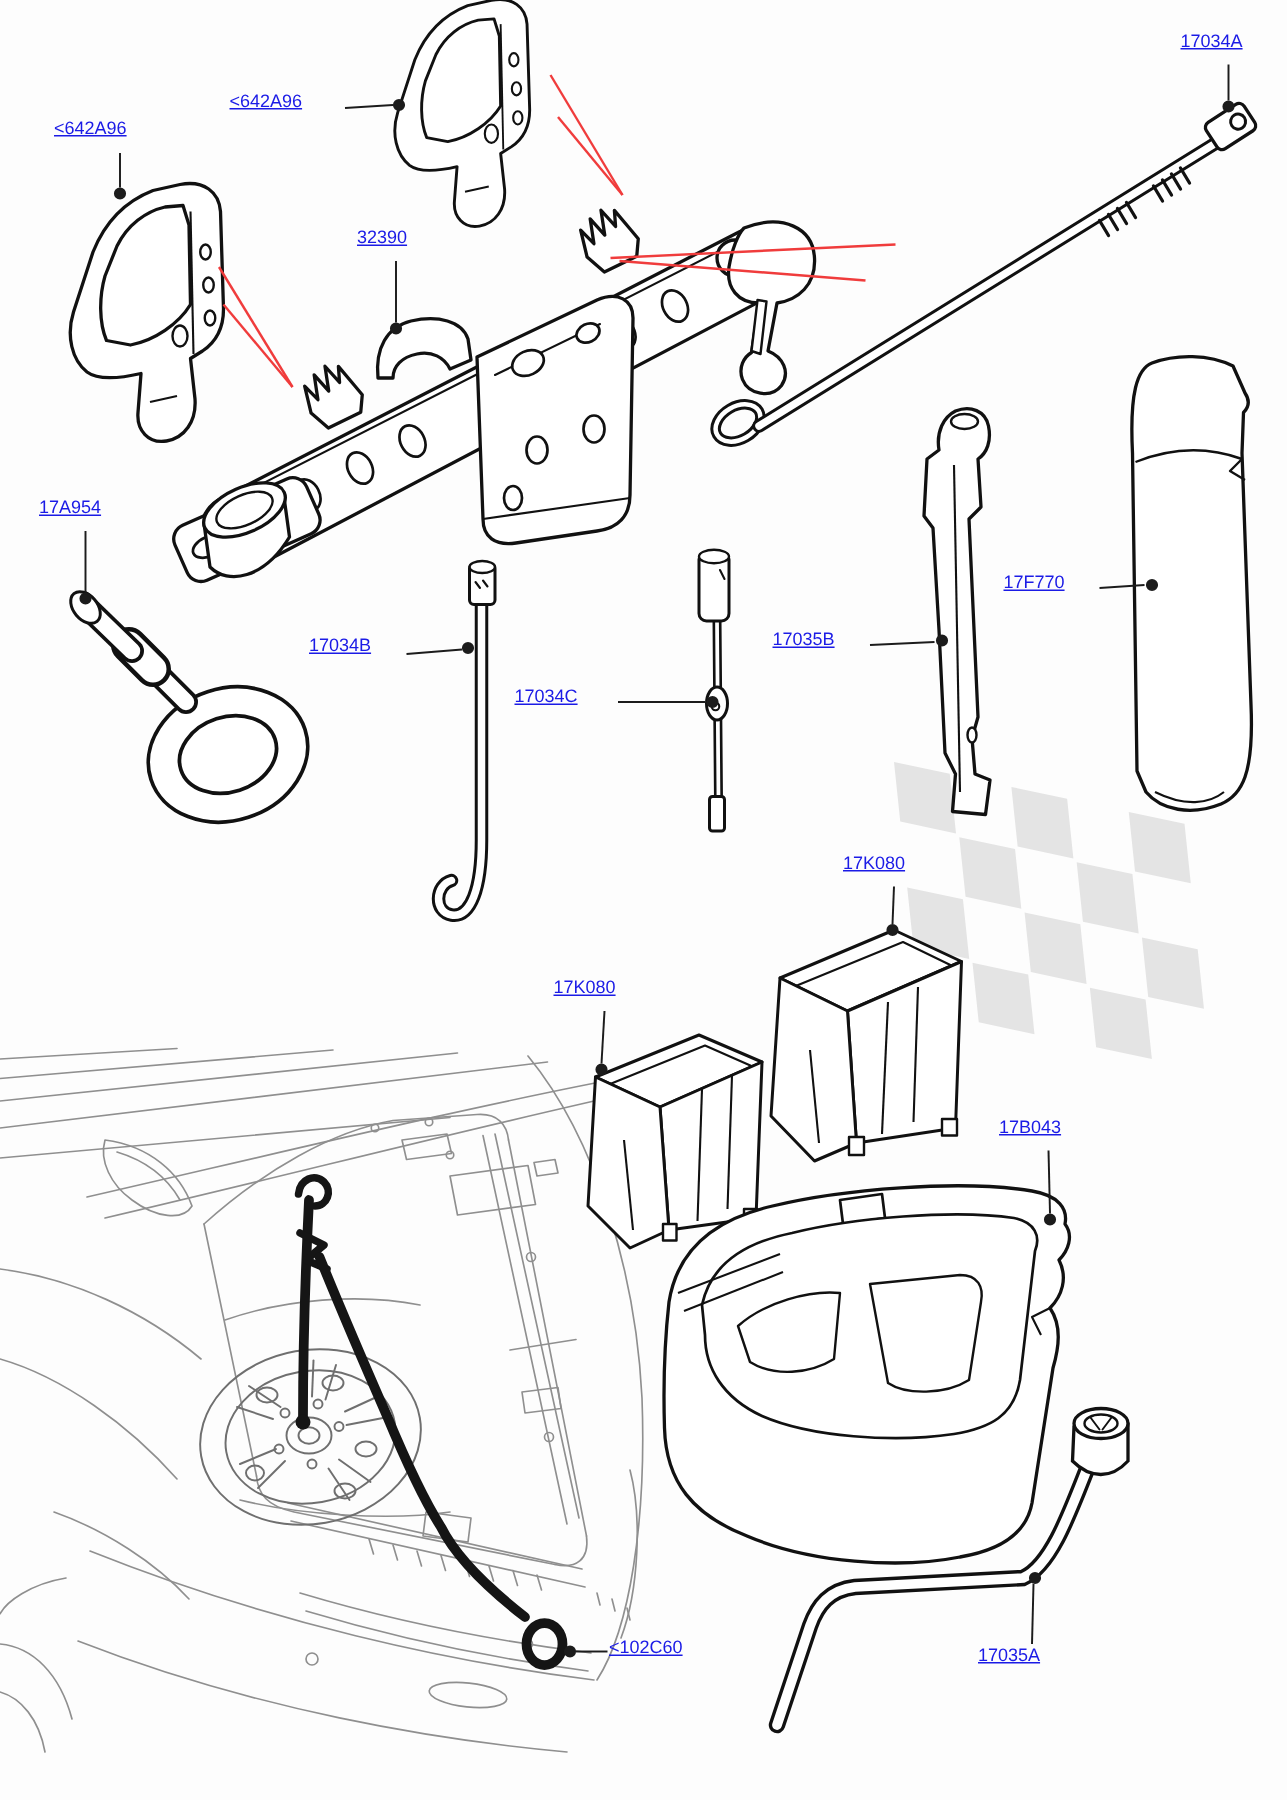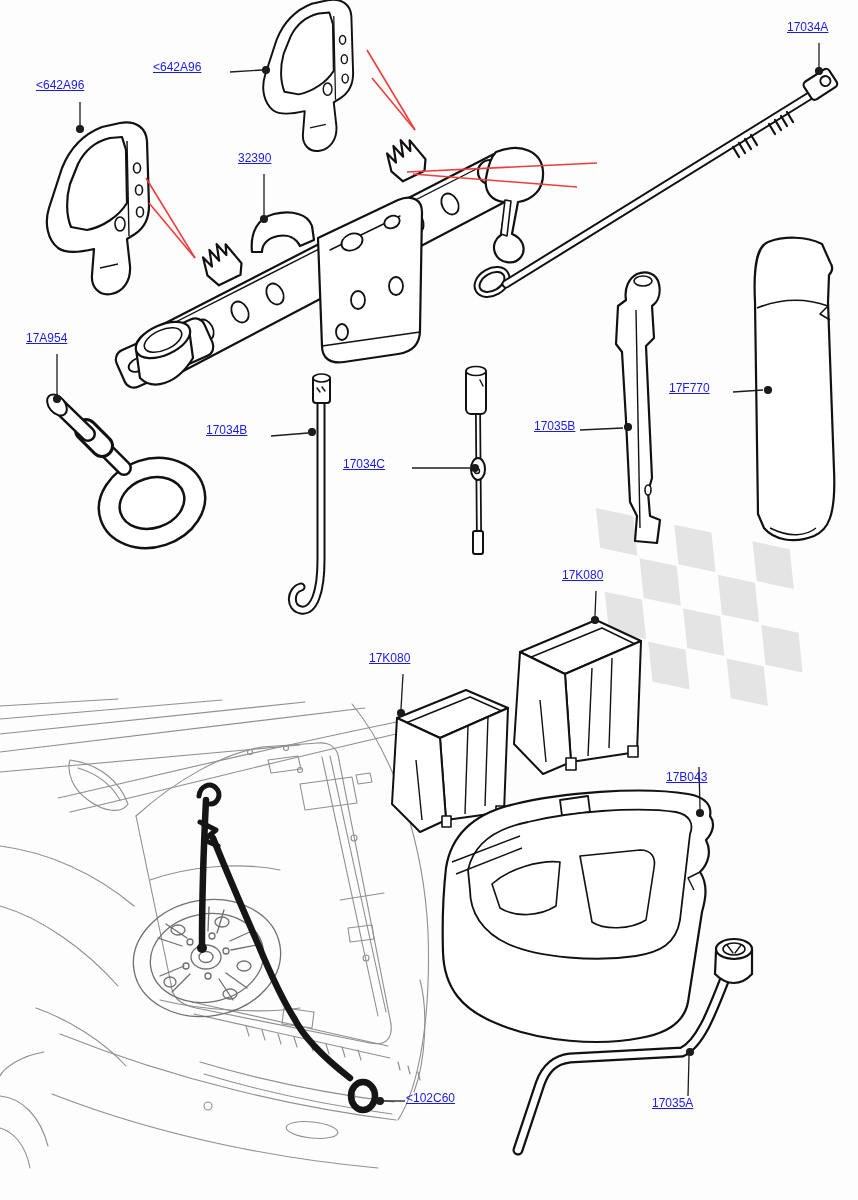--- a/index.html
+++ b/index.html
@@ -359,20 +359,20 @@
     </g>
   </svg>
 
   <div class="part-label" style="left:36px;top:79px">&lt;642A96</div>
   <div class="part-label" style="left:153px;top:61px">&lt;642A96</div>
   <div class="part-label" style="left:238px;top:152px">32390</div>
   <div class="part-label" style="left:787px;top:21px">17034A</div>
   <div class="part-label" style="left:26px;top:332px">17A954</div>
   <div class="part-label" style="left:206px;top:424px">17034B</div>
   <div class="part-label" style="left:343px;top:458px">17034C</div>
-  <div class="part-label" style="left:534px;top:420px">17035B</div>
+  <div class="part-label" style="left:515px;top:420px">17035B</div>
   <div class="part-label" style="left:669px;top:382px">17F770</div>
   <div class="part-label" style="left:562px;top:569px">17K080</div>
   <div class="part-label" style="left:369px;top:652px">17K080</div>
-  <div class="part-label" style="left:666px;top:771px">17B043</div>
+  <div class="part-label" style="left:666px;top:745px">17B043</div>
   <div class="part-label" style="left:406px;top:1092px">&lt;102C60</div>
   <div class="part-label" style="left:652px;top:1097px">17035A</div>
 </div>
 
 </body></html>

